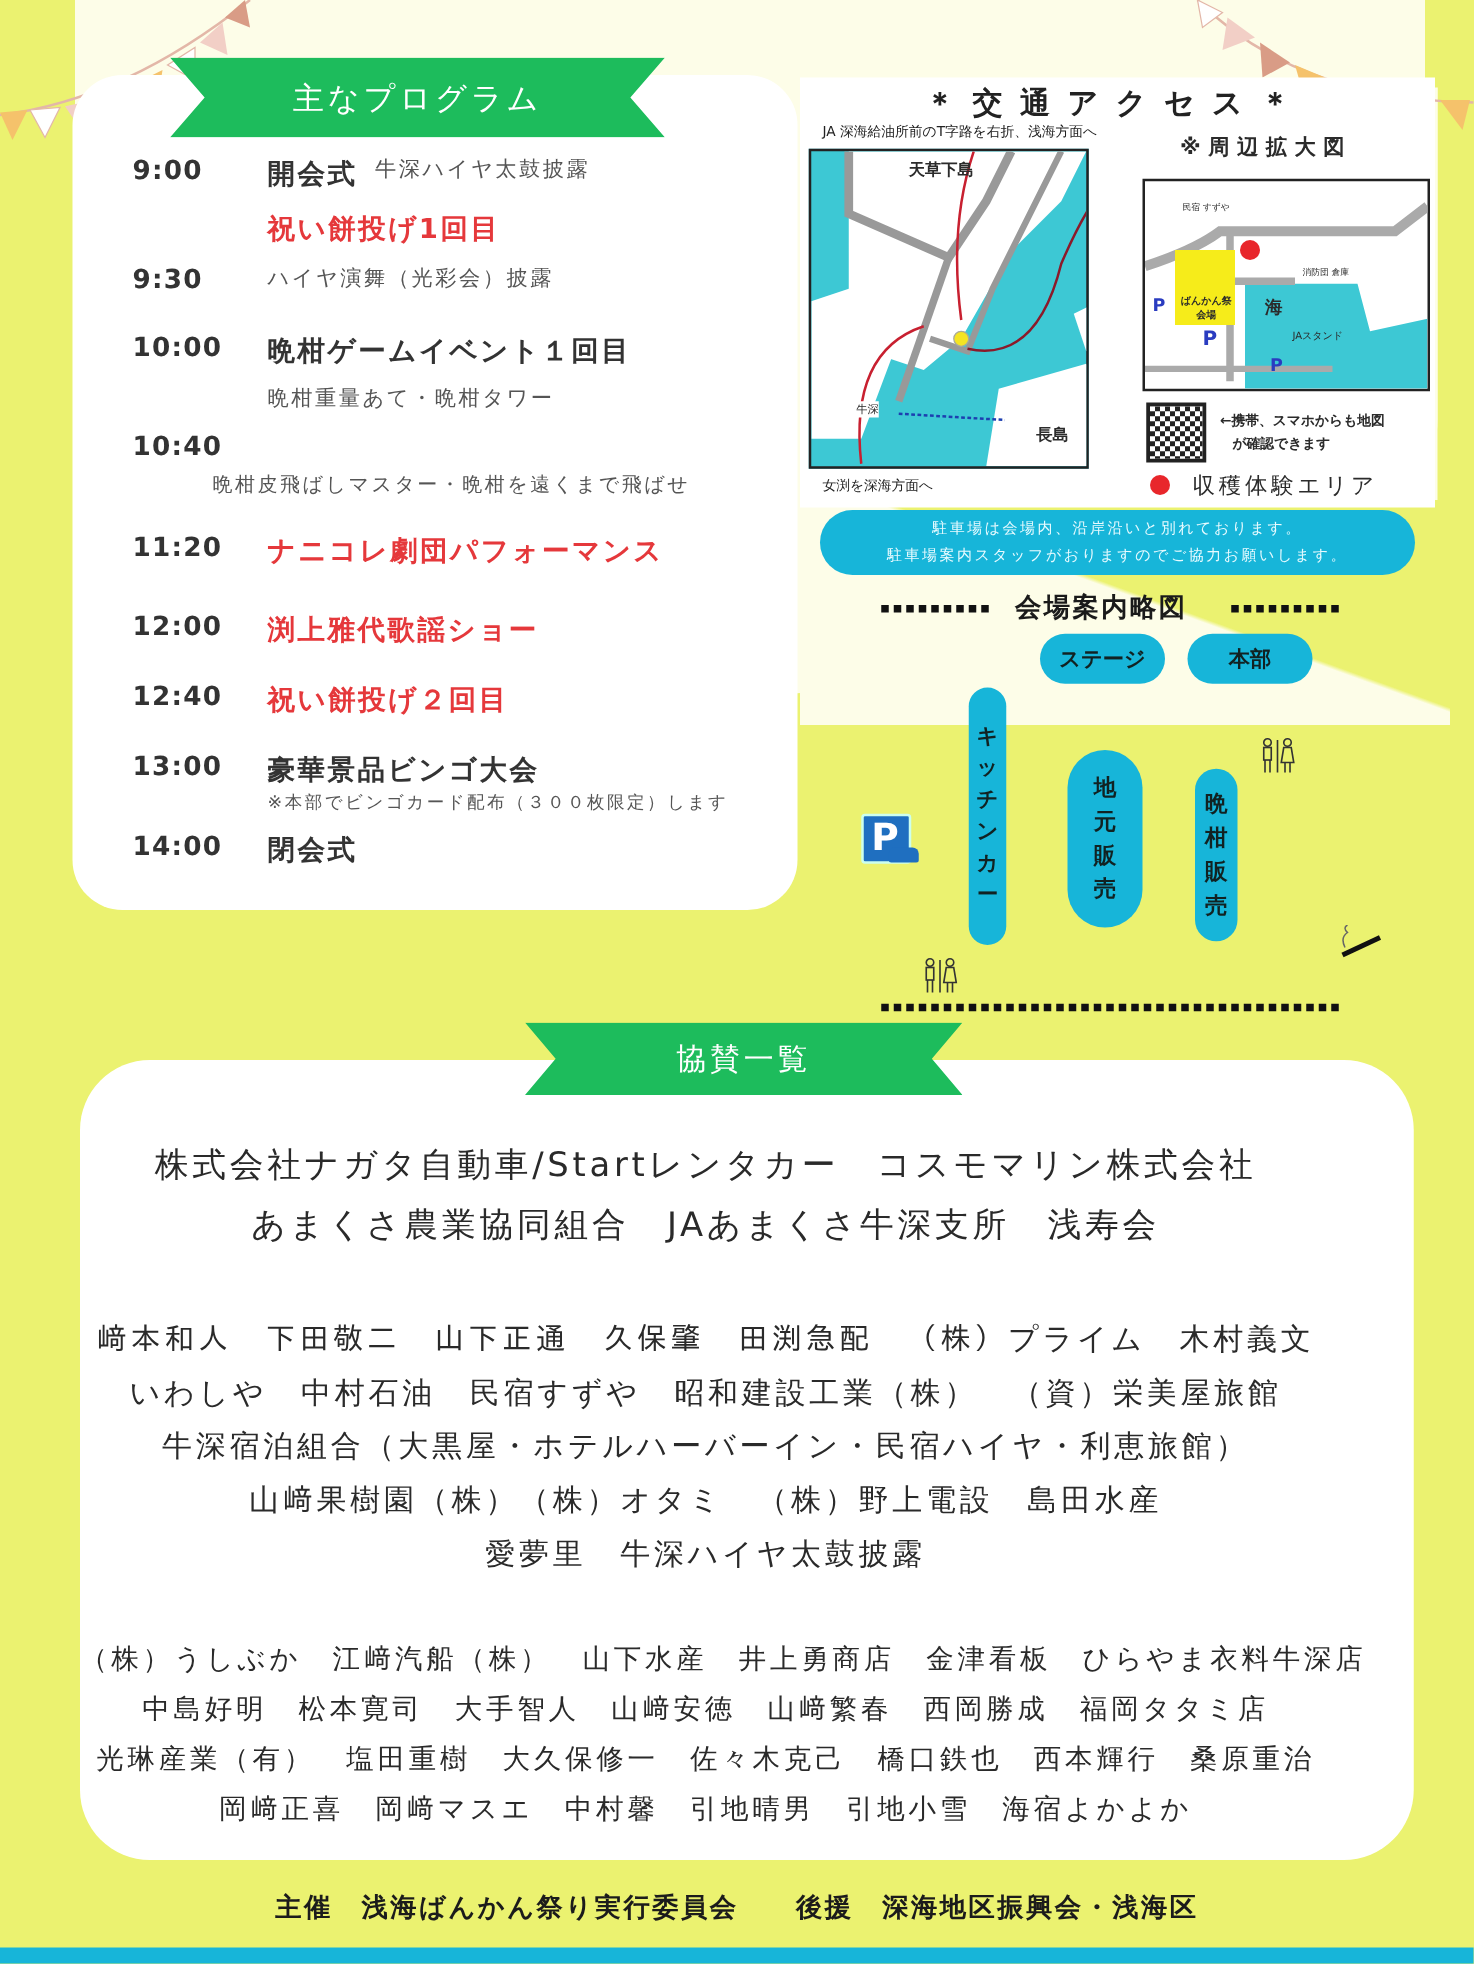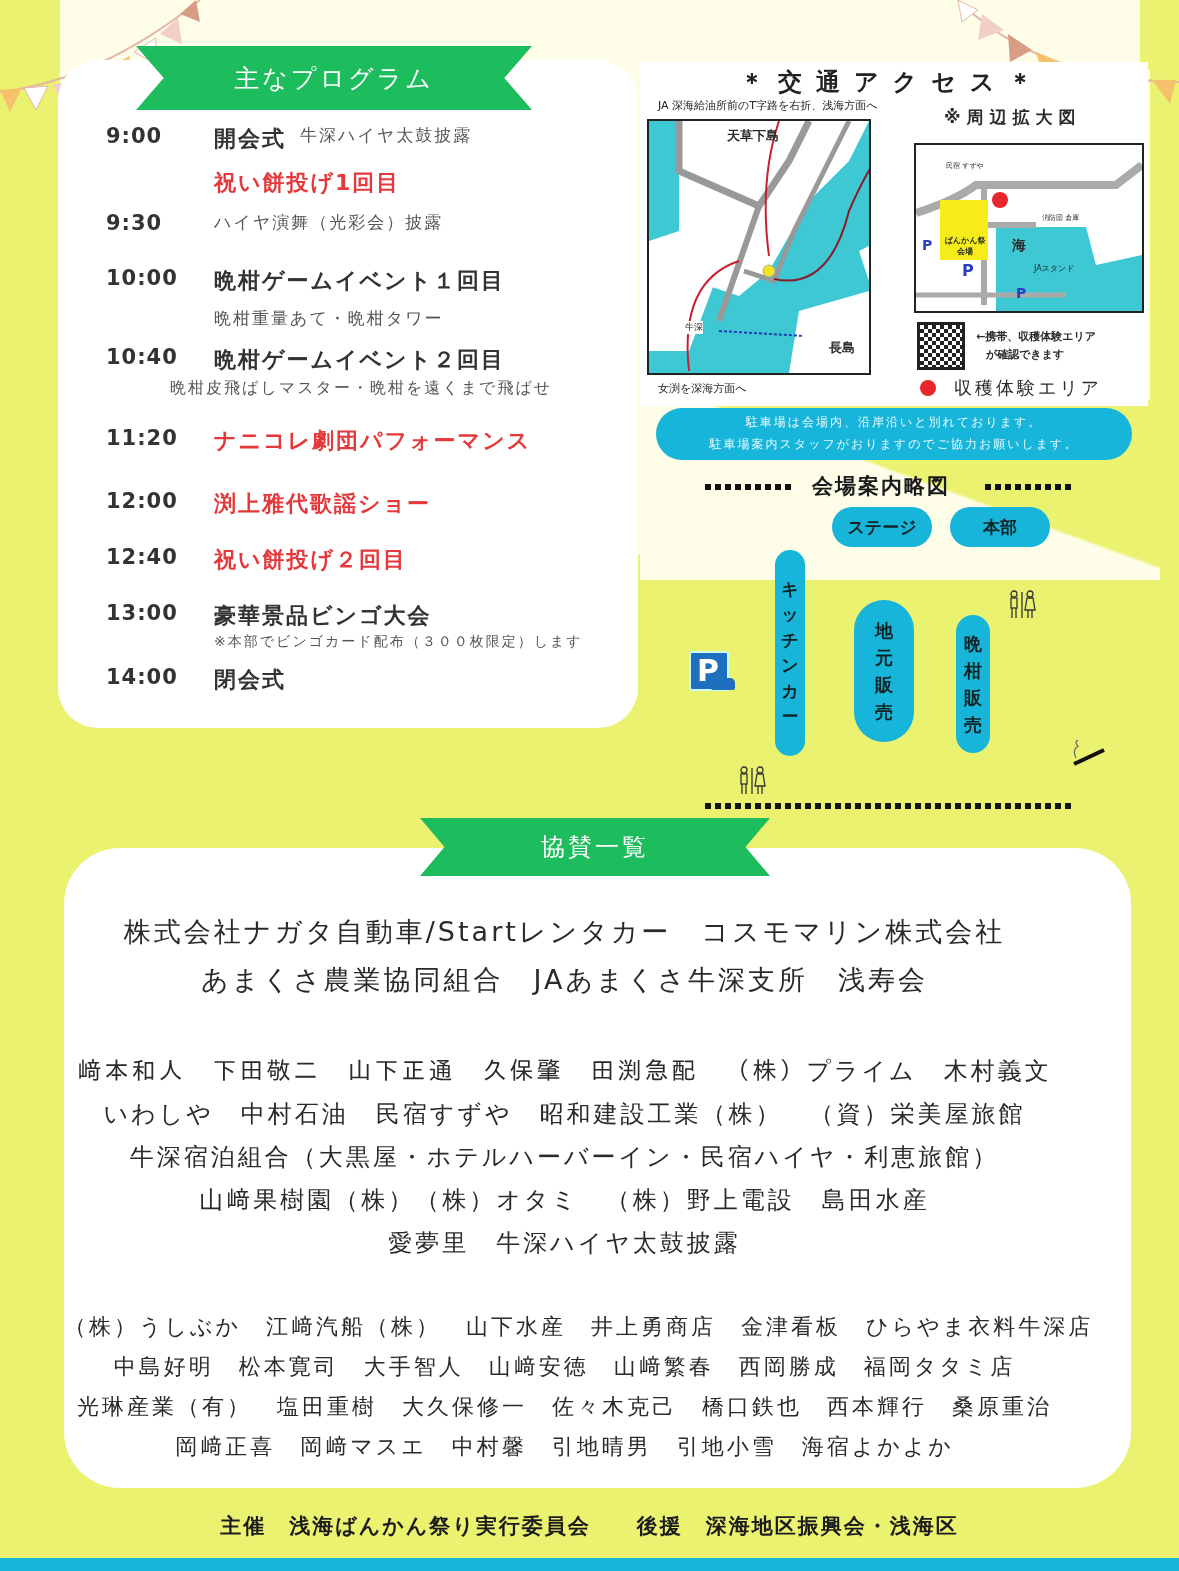--- a/index.html
+++ b/index.html
@@ -140,21 +140,20 @@
   <span class="prog-note">ハイヤ演舞（光彩会）披露</span>
 </div>
 <div class="prog-row" style="top:266px;">
   <span class="prog-time">10:00</span>
   <span class="prog-title">晩柑ゲームイベント１回目</span>
 </div>
 <div class="abs prog-note" style="left:214px;top:307px;">晩柑重量あて・晩柑タワー</div>
 
 <div class="prog-row" style="top:345px;">
   <span class="prog-time">10:40</span>
-  <span class="prog-title">晩柑ゲームイベント２回目</span>
 </div>
 <div class="abs prog-note" style="left:170px;top:378px;font-size:16px;">晩柑皮飛ばしマスター・晩柑を遠くまで飛ばせ</div>
 
 <div class="prog-row" style="top:426px;">
   <span class="prog-time">11:20</span>
   <span class="prog-title red">ナニコレ劇団パフォーマンス</span>
 </div>
 <div class="prog-row" style="top:489px;">
   <span class="prog-time">12:00</span>
   <span class="prog-title red">渕上雅代歌謡ショー</span>
@@ -215,21 +214,21 @@
   <div class="abs" style="left:118px;top:118px;font-size:8px;">JAスタンド</div>
   <div class="abs" style="left:30px;top:16px;font-size:7px;">民宿 すずや</div>
   <div class="abs" style="left:126px;top:68px;font-size:7px;">消防団 倉庫</div>
   <div class="abs" style="left:6px;top:92px;font-size:14px;font-weight:bold;color:#2a3cc0;">P</div>
   <div class="abs" style="left:46px;top:116px;font-size:16px;font-weight:bold;color:#2a3cc0;">P</div>
   <div class="abs" style="left:100px;top:140px;font-size:14px;font-weight:bold;color:#2a3cc0;">P</div>
 </div>
 
 <div class="abs" style="left:917px;top:322px;width:48px;height:48px;background:repeating-conic-gradient(#222 0 25%, #fff 0 50%) 0 0/8px 8px;border:3px solid #222;"></div>
 <div class="abs" style="left:976px;top:328px;font-size:11px;font-weight:bold;line-height:18px;">
-  <div>←携帯、収穫体験エリア</div>
+  <div>←携帯、スマホからも地図</div>
   <div style="padding-left:10px;">が確認できます</div>
 </div>
 <div class="abs" style="left:920px;top:380px;width:16px;height:16px;border-radius:50%;background:#e8262b;"></div>
 <div class="abs" style="left:954px;top:376px;font-size:18px;letter-spacing:3px;">収穫体験エリア</div>
 
 <div class="abs parking-notice">
   <div>駐車場は会場内、沿岸沿いと別れております。</div>
   <div>駐車場案内スタッフがおりますのでご協力お願いします。</div>
 </div>
 

